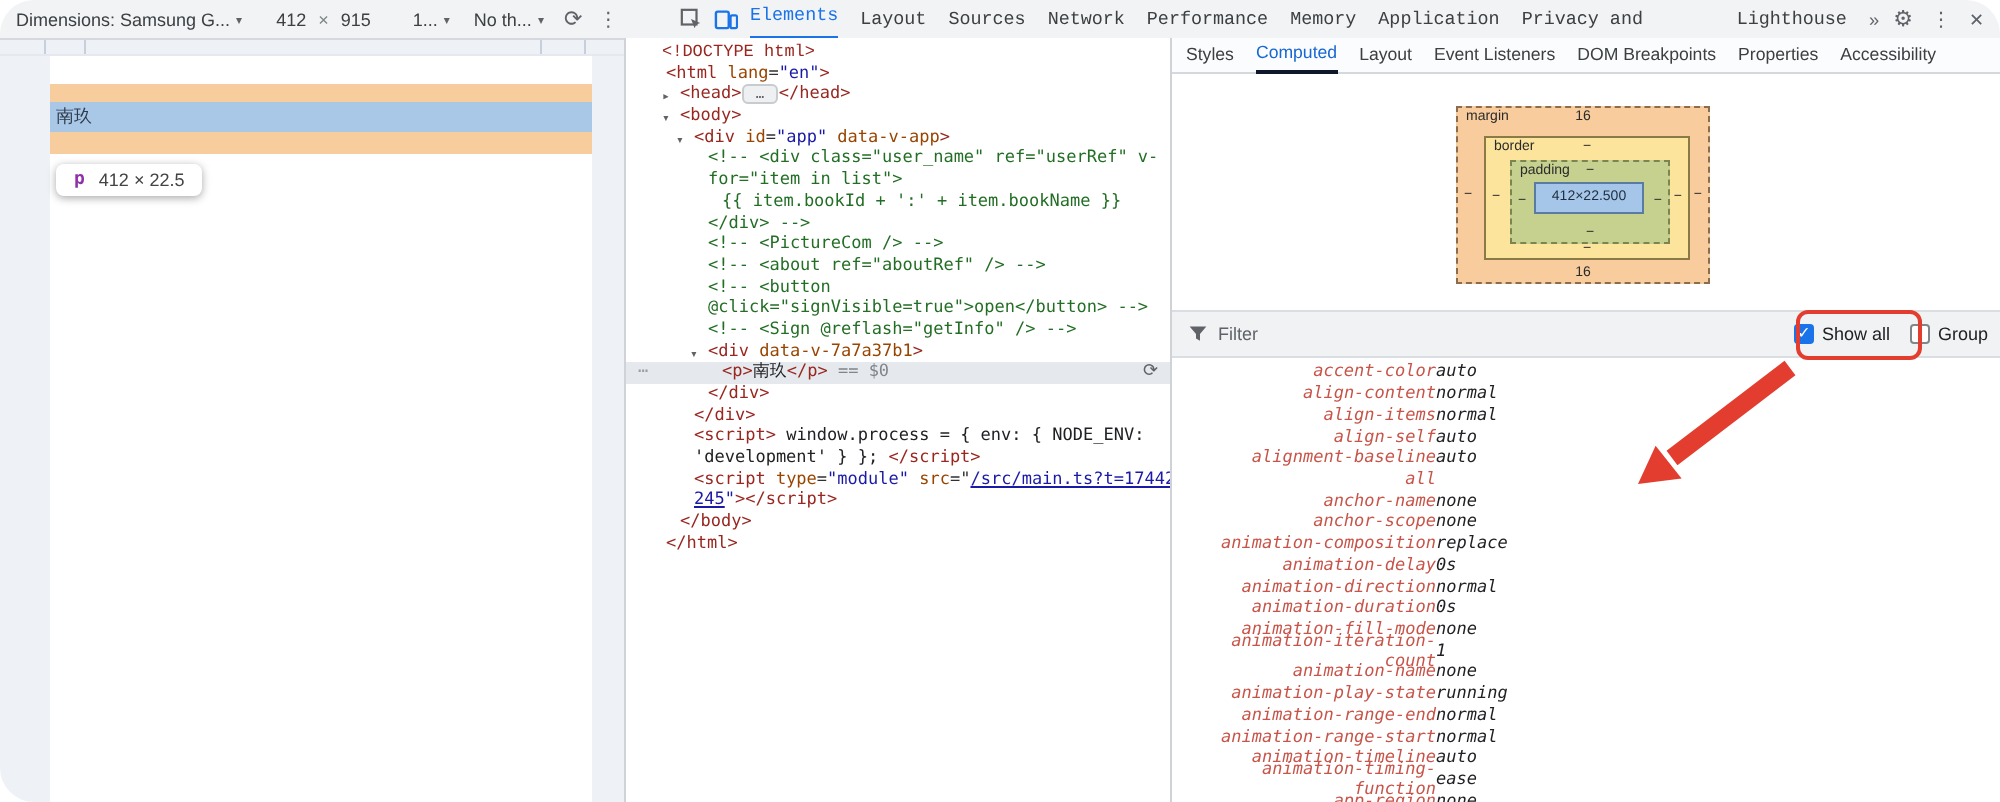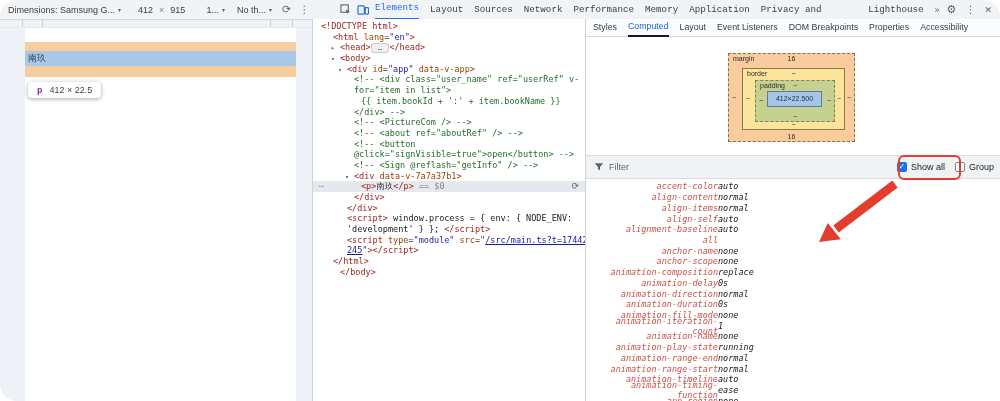--- a/index.html
+++ b/index.html
@@ -152,21 +152,21 @@
       <div class="hl-margin" style="top:38px;height:11px"></div>
       <div class="tooltip">
         <span class="tt-tag">p</span>
         <span class="tt-size">412 × 22.5</span>
       </div>
     </div>
   </div>
 
   <div class="elements">
     <div class="code">
-        <div class="code-line" style="padding-left: 8px;"><span class="t-doctype">&lt;!DOCTYPE html&gt;</span></div>
+        <div class="code-line" style="padding-left: 18px; font-family: Liberation Mono, monospace;"><span class="t-doctype">&lt;!DOCTYPE html&gt;</span></div>
         <div class="code-line" style="padding-left: 20px;"><span class="t-tag">&lt;html</span><span class="t-attr"> lang</span><span class="t-eq">=</span><span class="t-val">"en"</span><span class="t-tag">&gt;</span></div>
         <div class="code-line" style="padding-left: 27px;"><span class="tw" style="left: 18px;">▸</span><span class="t-tag">&lt;head&gt;</span><span class="t-ellipsis"> … </span><span class="t-tag">&lt;/head&gt;</span></div>
         <div class="code-line" style="padding-left: 27px;"><span class="tw" style="left: 18px;">▾</span><span class="t-tag">&lt;body&gt;</span></div>
         <div class="code-line" style="padding-left: 34px;"><span class="tw" style="left: 25px;">▾</span><span class="t-tag">&lt;div</span><span class="t-attr"> id</span><span class="t-eq">=</span><span class="t-val">"app"</span><span class="t-attr"> data-v-app</span><span class="t-tag">&gt;</span></div>
         <div class="code-line" style="padding-left: 41px;"><span class="t-comment">&lt;!-- &lt;div class="user_name" ref="userRef" v-</span></div>
         <div class="code-line" style="padding-left: 41px;"><span class="t-comment">for="item in list"&gt;</span></div>
         <div class="code-line" style="padding-left: 48px;"><span class="t-comment">{{ item.bookId + ':' + item.bookName }}</span></div>
         <div class="code-line" style="padding-left: 41px;"><span class="t-comment">&lt;/div&gt; --&gt;</span></div>
         <div class="code-line" style="padding-left: 41px;"><span class="t-comment">&lt;!-- &lt;PictureCom /&gt; --&gt;</span></div>
         <div class="code-line" style="padding-left: 41px;"><span class="t-comment">&lt;!-- &lt;about ref="aboutRef" /&gt; --&gt;</span></div>
@@ -174,22 +174,22 @@
         <div class="code-line" style="padding-left: 41px;"><span class="t-comment">@click="signVisible=true"&gt;open&lt;/button&gt; --&gt;</span></div>
         <div class="code-line" style="padding-left: 41px;"><span class="t-comment">&lt;!-- &lt;Sign @reflash="getInfo" /&gt; --&gt;</span></div>
         <div class="code-line" style="padding-left: 41px;"><span class="tw" style="left: 32px;">▾</span><span class="t-tag">&lt;div</span><span class="t-attr"> data-v-7a7a37b1</span><span class="t-tag">&gt;</span></div>
         <div class="code-line sel" style="padding-left: 48px;"><span class="gdots">⋯</span><span class="ricon">⟳</span><span class="t-tag">&lt;p&gt;</span><span class="t-text">南玖</span><span class="t-tag">&lt;/p&gt;</span><span class="t-meta"> == $0</span></div>
         <div class="code-line" style="padding-left: 41px;"><span class="t-tag">&lt;/div&gt;</span></div>
         <div class="code-line" style="padding-left: 34px;"><span class="t-tag">&lt;/div&gt;</span></div>
         <div class="code-line" style="padding-left: 34px;"><span class="t-tag">&lt;script&gt;</span><span class="t-text"> window.process = { env: { NODE_ENV:</span></div>
         <div class="code-line" style="padding-left: 34px;"><span class="t-text">'development' } }; </span><span class="t-tag">&lt;/script&gt;</span></div>
         <div class="code-line" style="padding-left: 34px;"><span class="t-tag">&lt;script</span><span class="t-attr"> type</span><span class="t-eq">=</span><span class="t-val">"module"</span><span class="t-attr"> src</span><span class="t-eq">="</span><span class="t-link">/src/main.ts?t=1744274163</span></div>
         <div class="code-line" style="padding-left: 34px;"><span class="t-link">245</span><span class="t-val">"</span><span class="t-tag">&gt;&lt;/script&gt;</span></div>
+        <div class="code-line" style="padding-left: 27px;"><span class="t-tag">&lt;/body&gt;</span></div>
         <div class="code-line" style="padding-left: 20px;"><span class="t-tag">&lt;/html&gt;</span></div>
-        <div class="code-line" style="padding-left: 27px;"><span class="t-tag">&lt;/body&gt;</span></div>
       </div>
   </div>
 
   <div class="rightpanel">
     <div class="side-tabbar">
         <span class="stab">Styles</span>
         <span class="stab active">Computed</span>
         <span class="stab">Layout</span>
         <span class="stab">Event Listeners</span>
         <span class="stab">DOM Breakpoints</span>

